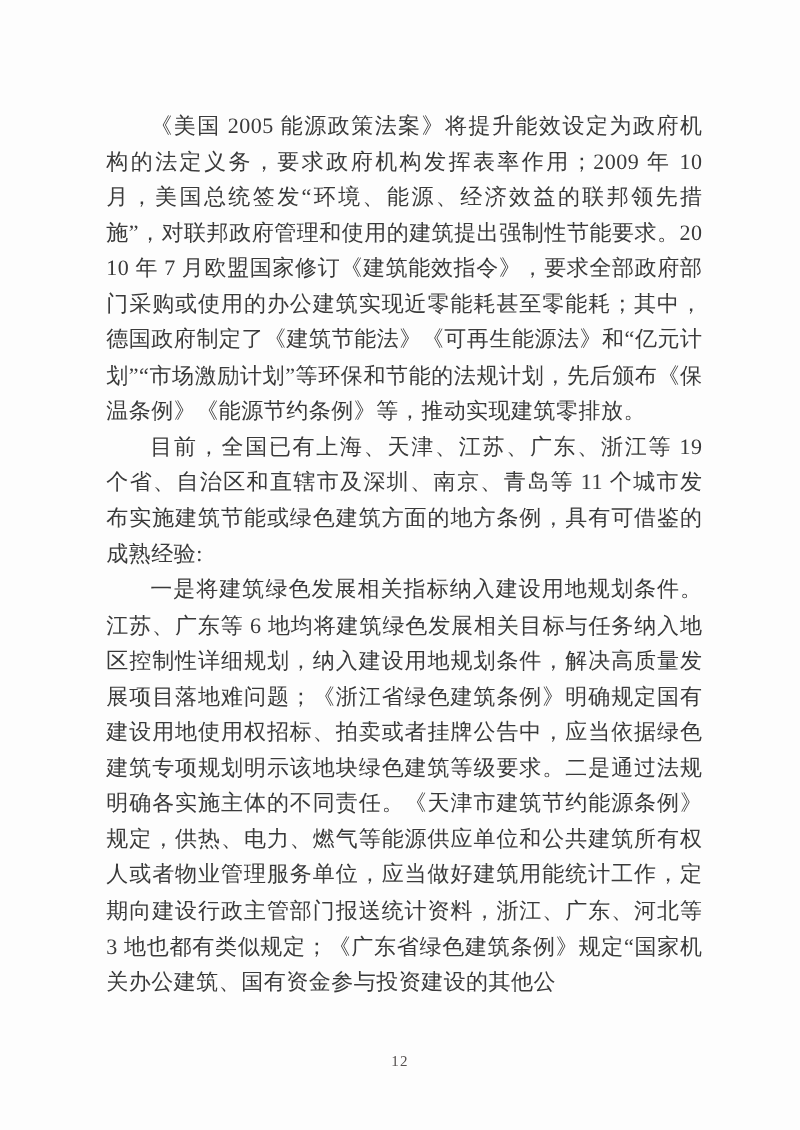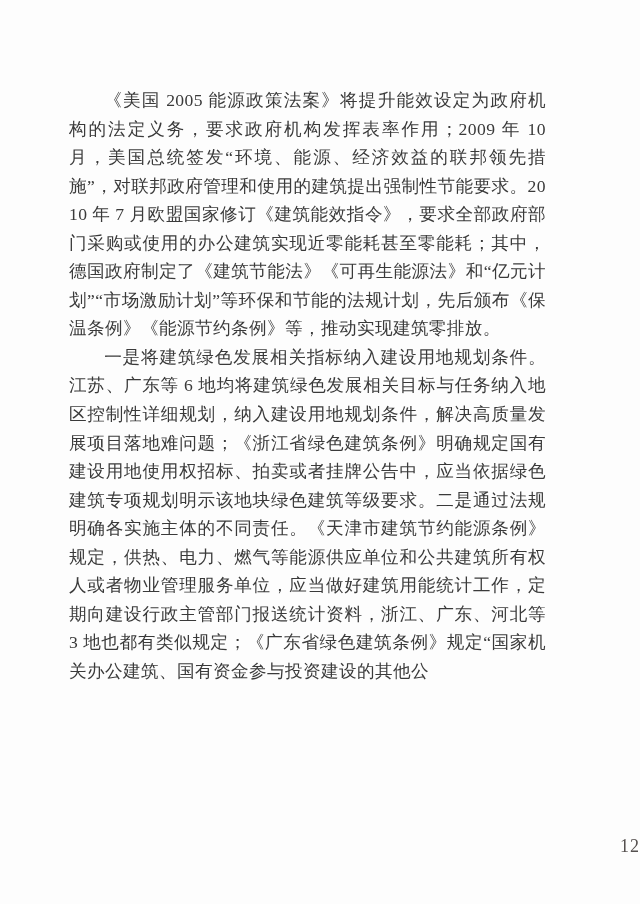--- a/index.html
+++ b/index.html
@@ -10,48 +10,49 @@
   .page {
     position: relative;
     width: 640px;
     height: 904px;
     background: #fdfdfd;
     font-family: "Liberation Serif", "DejaVu Serif", serif;
     overflow: hidden;
   }
   .content {
     position: absolute;
-    left: 69px;
+    left: 85px;
     top: 86px;
     width: 477px;
   }
   .content p {
     margin: 0;
     padding: 0;
     font-size: 17.6px;
     line-height: 28.55px;
     color: #3a3a3a;
     text-align: justify;
     text-indent: 2em;
     letter-spacing: 0.4px;
     word-break: break-all;
   }
   .page-number {
     position: absolute;
     left: 0;
     bottom: 47px;
     width: 100%;
-    text-align: right;
-    font-size: 18px;
+    text-align: center;
+    font-size: 12px;
     color: #55504f;
     letter-spacing: 1px;
   }
 </style>
 </head>
 <body>
 
 <div class="page">
   <div class="content">
     <p>《美国 2005 能源政策法案》将提升能效设定为政府机构的法定义务，要求政府机构发挥表率作用；2009 年 10 月，美国总统签发“环境、能源、经济效益的联邦领先措施”，对联邦政府管理和使用的建筑提出强制性节能要求。2010 年 7 月欧盟国家修订《建筑能效指令》，要求全部政府部门采购或使用的办公建筑实现近零能耗甚至零能耗；其中，德国政府制定了《建筑节能法》《可再生能源法》和“亿元计划”“市场激励计划”等环保和节能的法规计划，先后颁布《保温条例》《能源节约条例》等，推动实现建筑零排放。</p>
+    <p>目前，全国已有上海、天津、江苏、广东、浙江等 19 个省、自治区和直辖市及深圳、南京、青岛等 11 个城市发布实施建筑节能或绿色建筑方面的地方条例，具有可借鉴的成熟经验:</p>
     <p>一是将建筑绿色发展相关指标纳入建设用地规划条件。江苏、广东等 6 地均将建筑绿色发展相关目标与任务纳入地区控制性详细规划，纳入建设用地规划条件，解决高质量发展项目落地难问题；《浙江省绿色建筑条例》明确规定国有建设用地使用权招标、拍卖或者挂牌公告中，应当依据绿色建筑专项规划明示该地块绿色建筑等级要求。二是通过法规明确各实施主体的不同责任。《天津市建筑节约能源条例》规定，供热、电力、燃气等能源供应单位和公共建筑所有权人或者物业管理服务单位，应当做好建筑用能统计工作，定期向建设行政主管部门报送统计资料，浙江、广东、河北等 3 地也都有类似规定；《广东省绿色建筑条例》规定“国家机关办公建筑、国有资金参与投资建设的其他公</p>
   </div>
   <div class="page-number">12</div>
 </div>
 
 </body></html>

